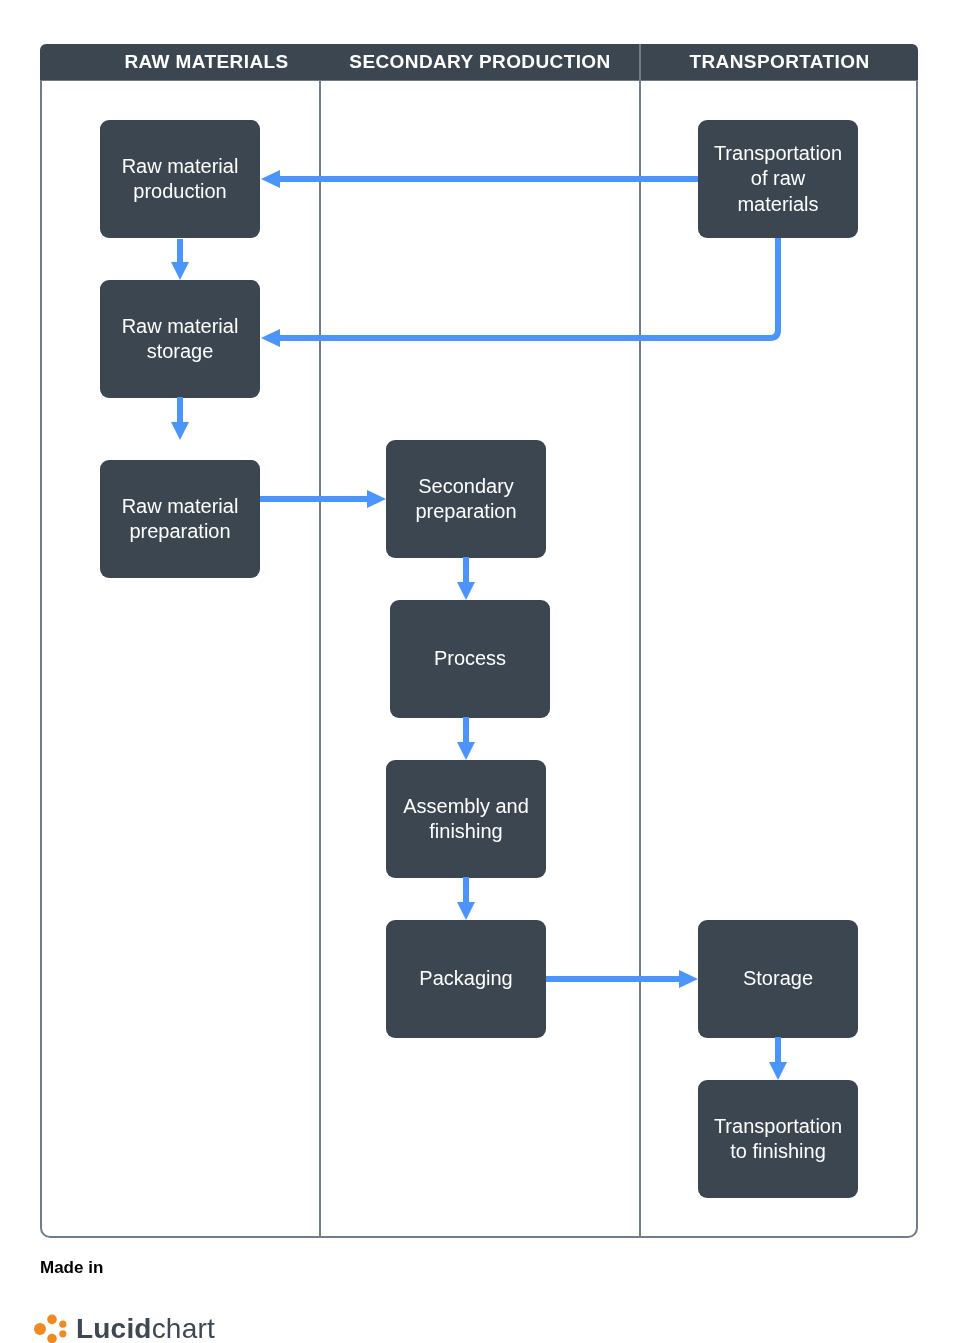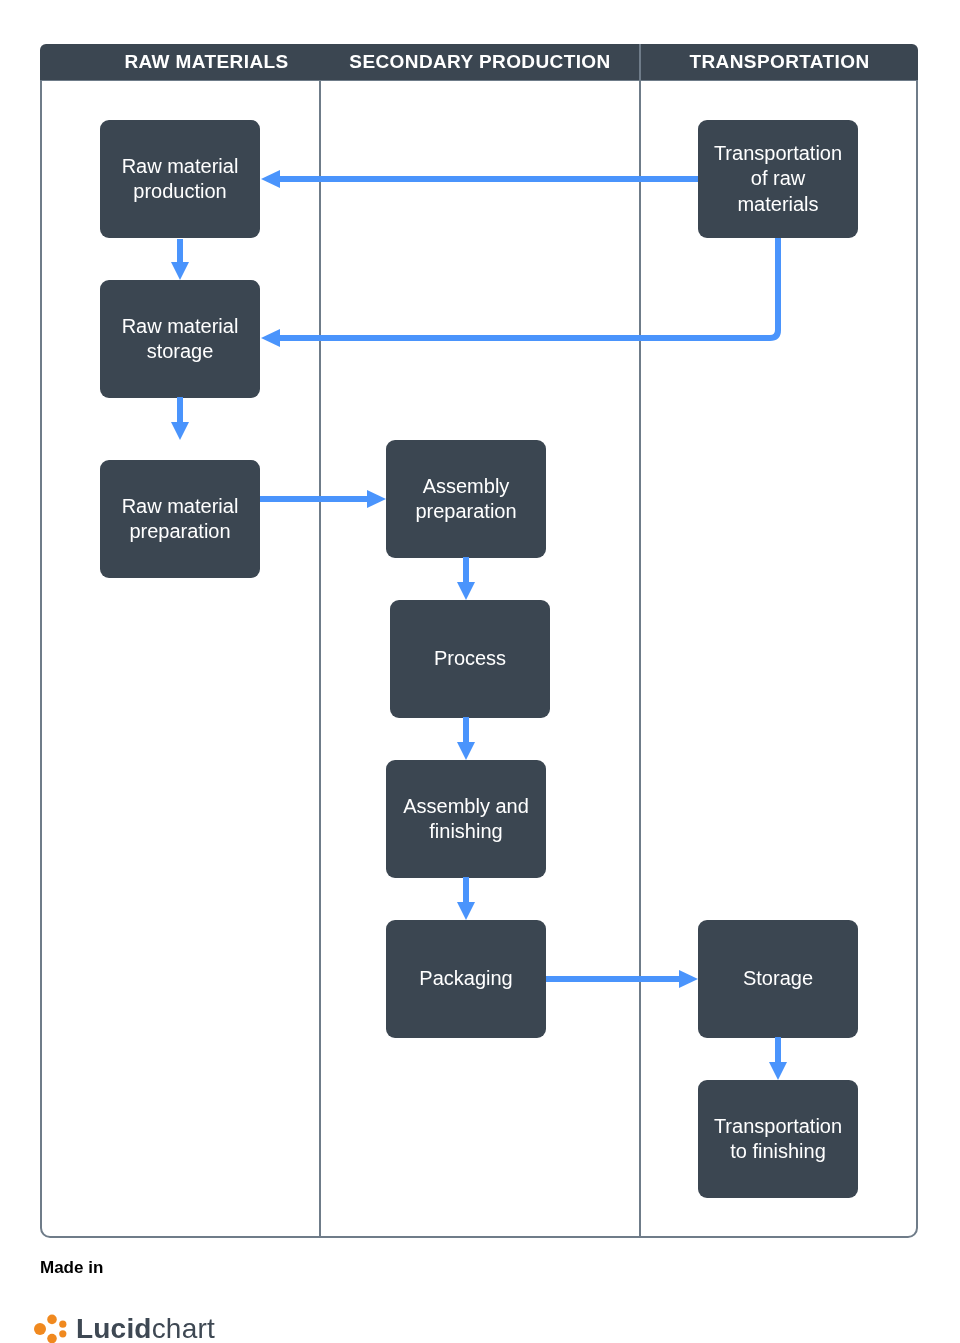--- a/index.html
+++ b/index.html
@@ -69,21 +69,21 @@
   <span>Raw material production</span>
 </div>
 <div class="node" style="left:100px; top:280px;">
   <span>Raw material storage</span>
 </div>
 <div class="node" style="left:100px; top:460px;">
   <span>Raw material preparation</span>
 </div>
 
 <div class="node" style="left:386px; top:440px;">
-  <span>Assembly preparation</span>
+  <span>Secondary preparation</span>
 </div>
 <div class="node" style="left:390px; top:600px;">
   <span>Process</span>
 </div>
 <div class="node" style="left:386px; top:760px;">
   <span>Assembly and finishing</span>
 </div>
 <div class="node" style="left:386px; top:920px;">
   <span>Packaging</span>
 </div>

